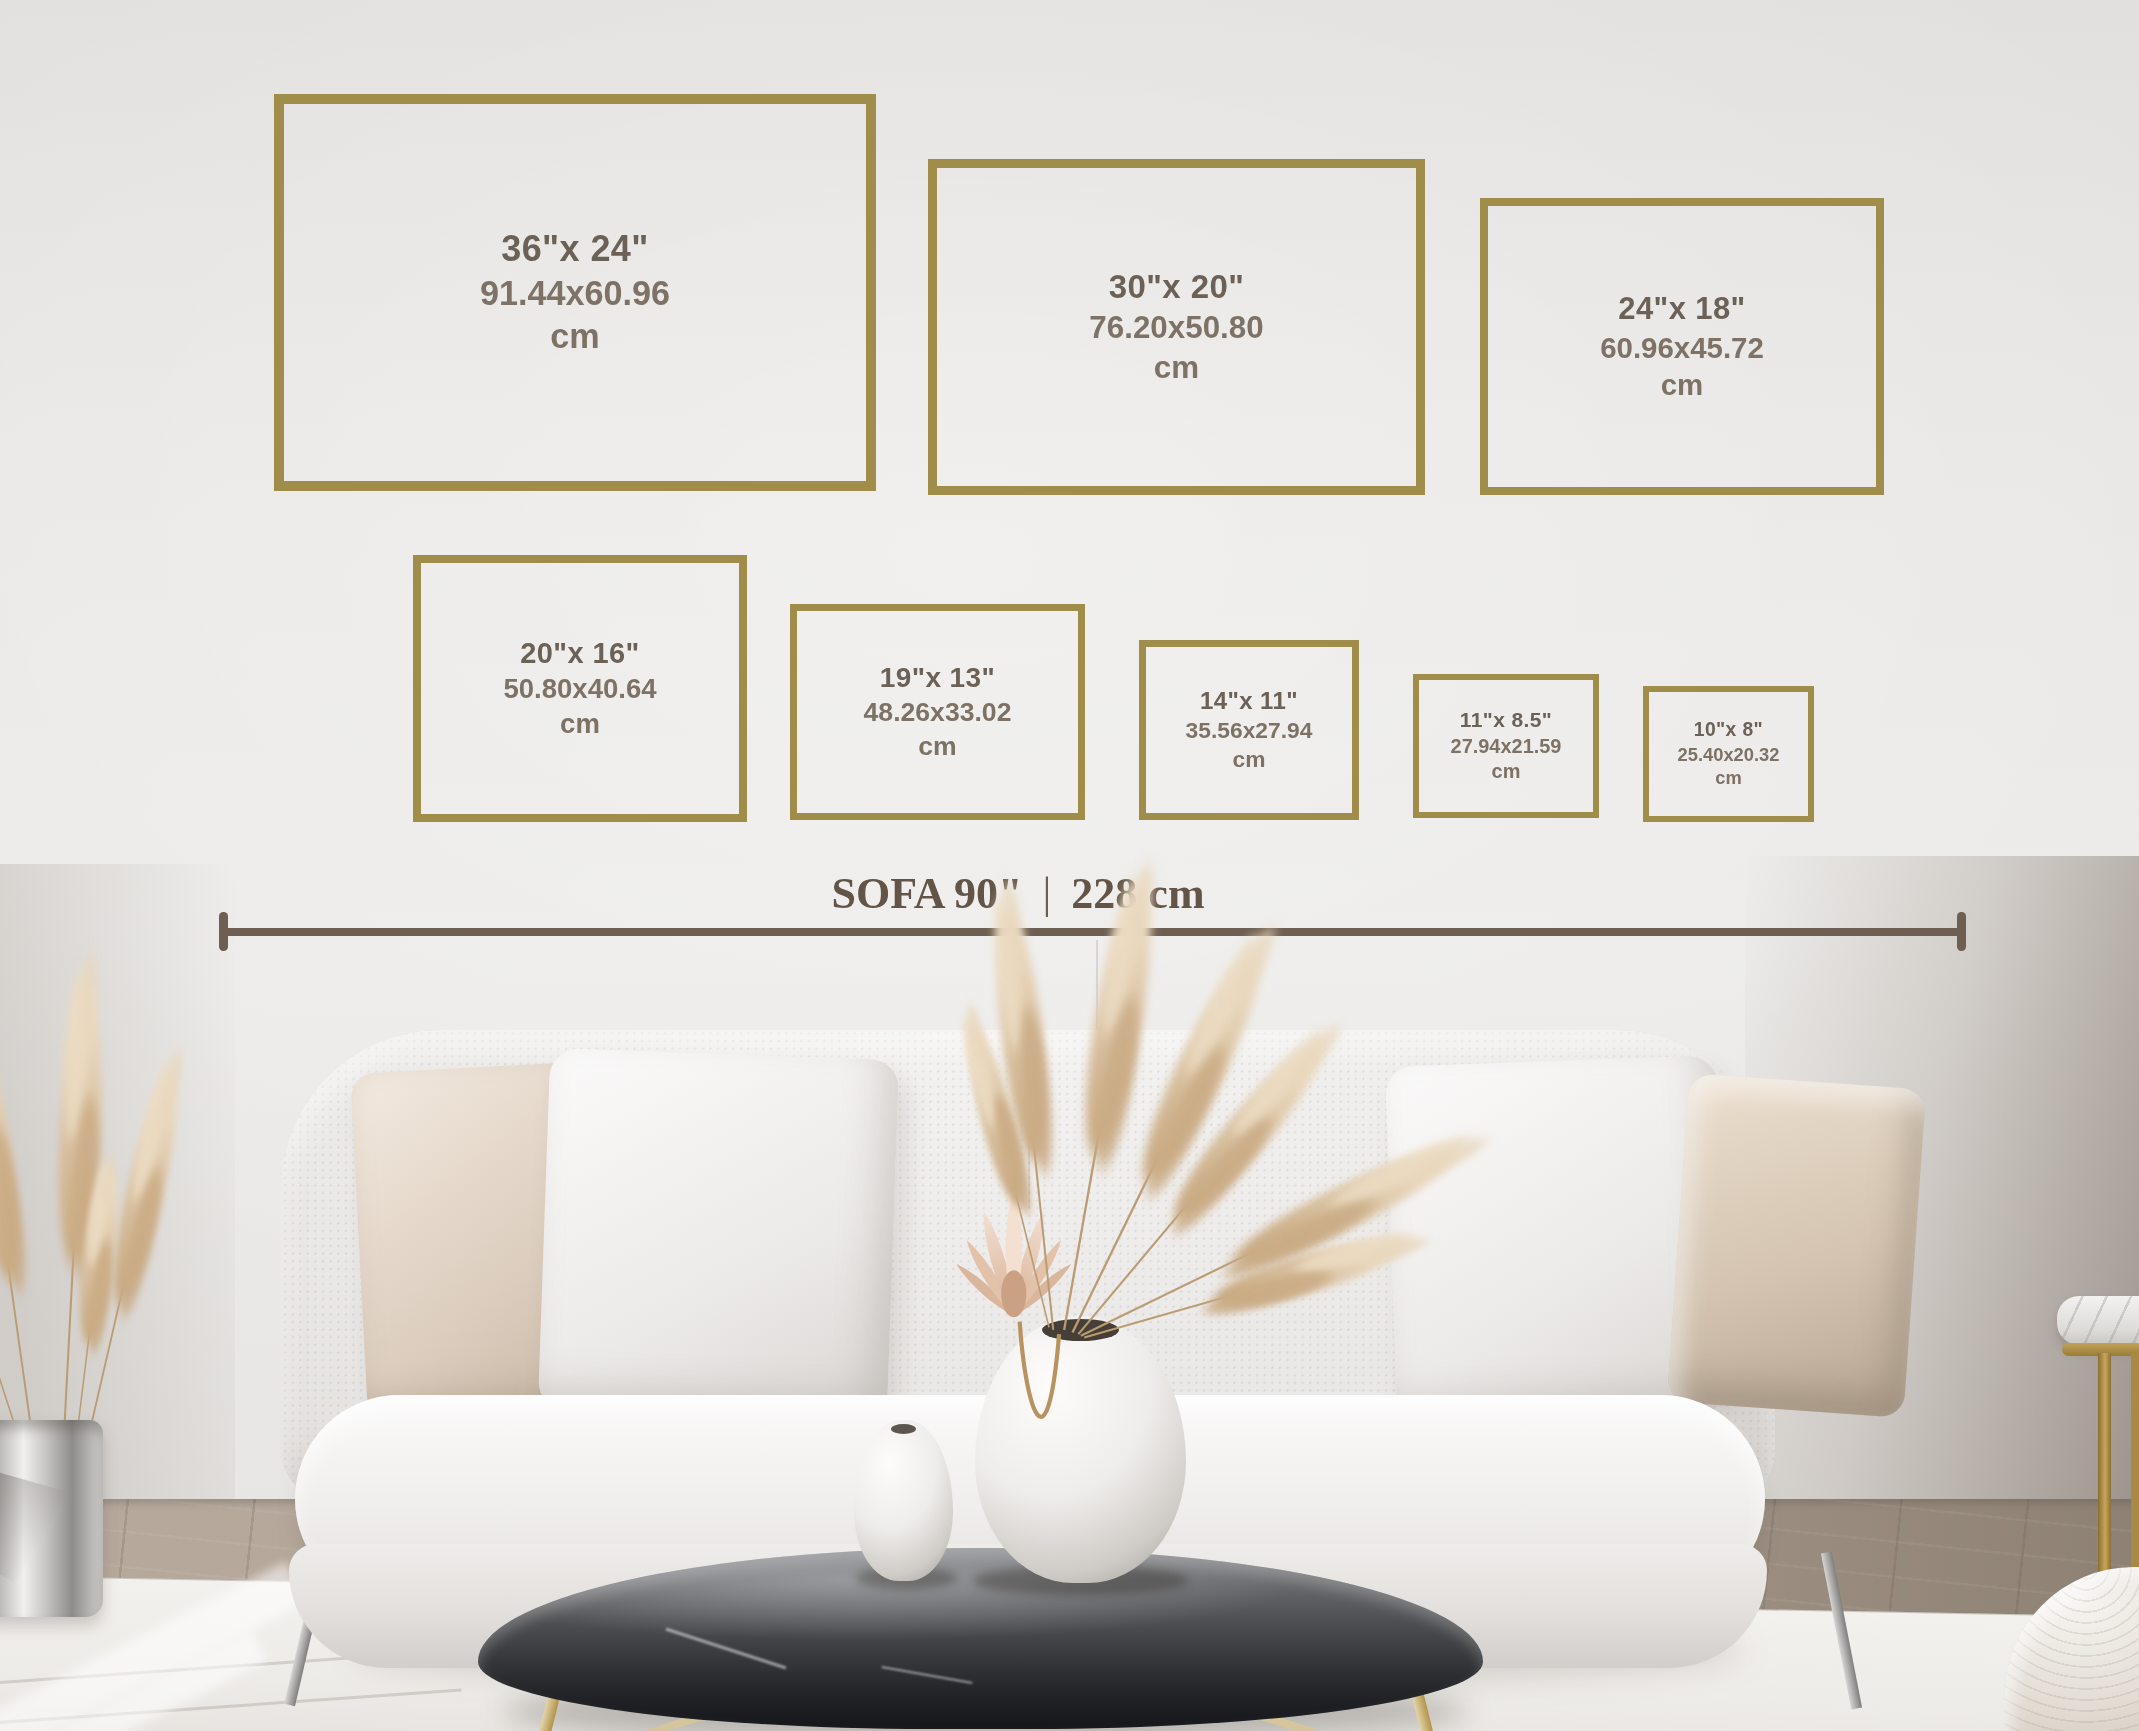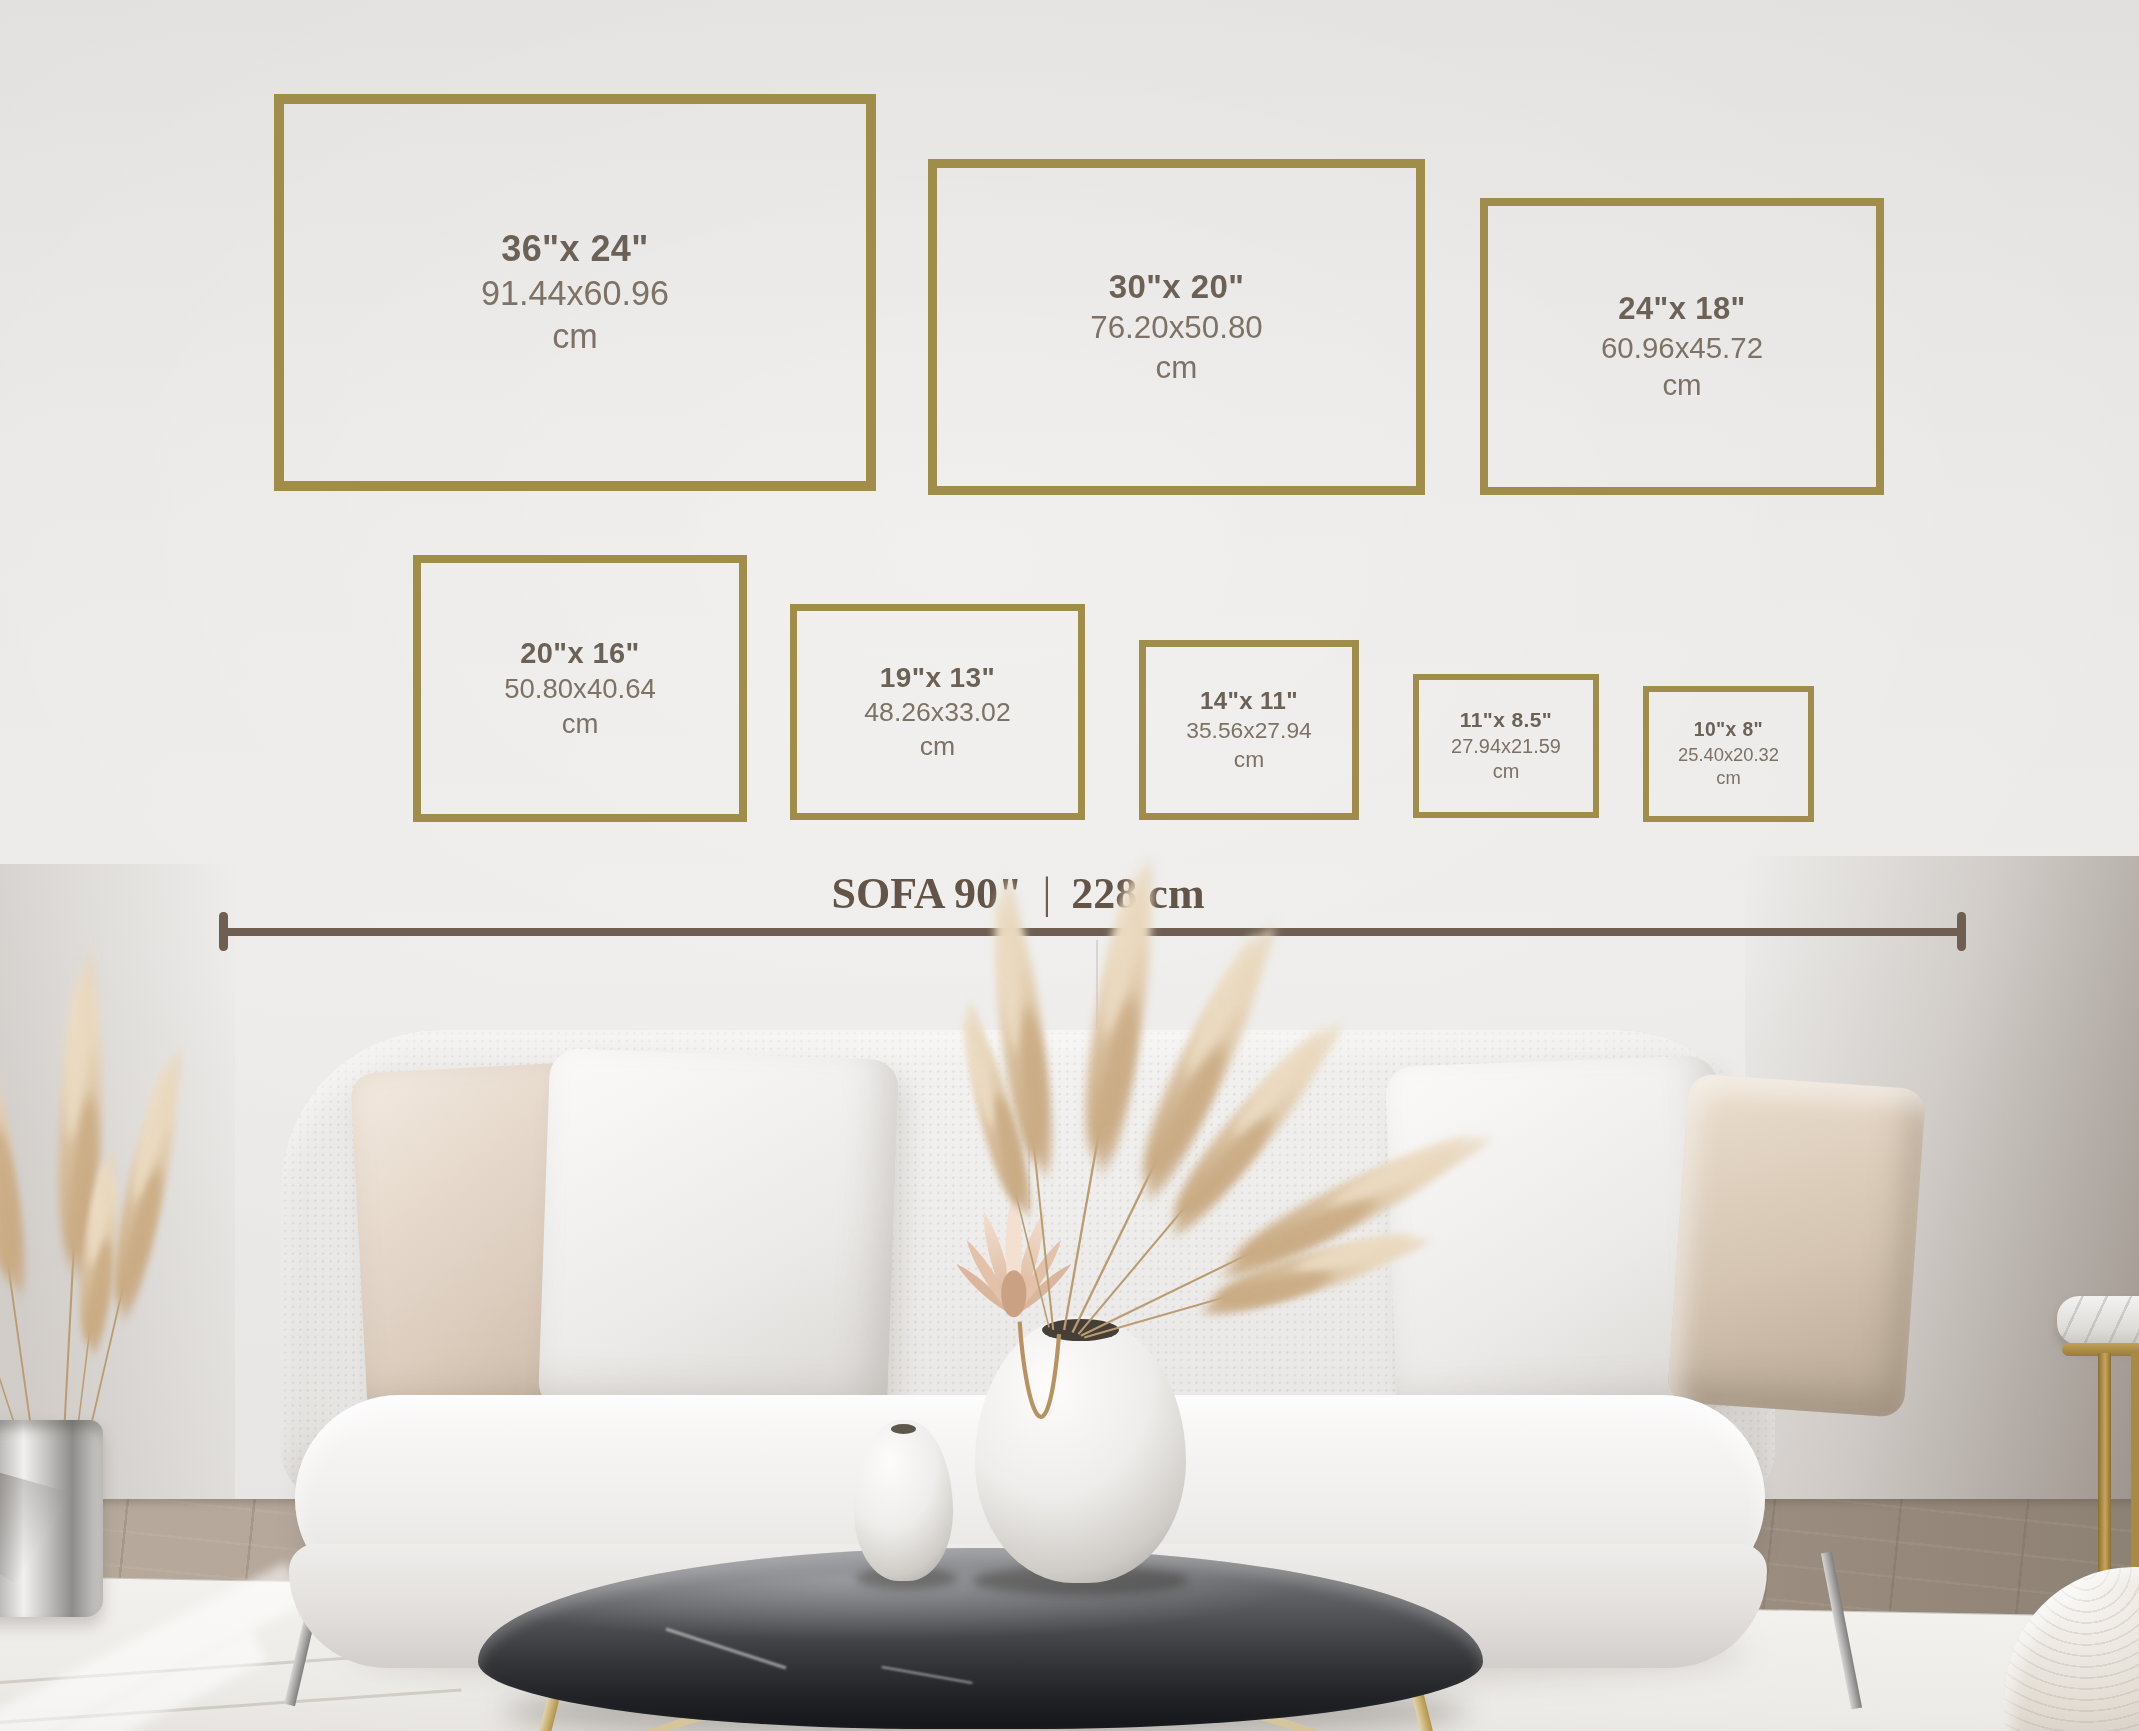--- a/index.html
+++ b/index.html
@@ -24,21 +24,21 @@
   .fi{display:block;font-weight:bold;color:#6c6156;letter-spacing:0.4px;}
   .fc,.fu{display:block;}
   .f1{left:274px;top:94px;width:602px;height:397px;border-width:10px;font-size:36px;}
   .f2{left:928px;top:159px;width:497px;height:336px;border-width:9.2px;font-size:33px;}
   .f3{left:1480px;top:198px;width:404px;height:297px;border-width:8.4px;font-size:31px;}
   .f4{left:413px;top:555px;width:334px;height:267px;border-width:8.4px;font-size:29px;}
   .f5{left:790px;top:604px;width:295px;height:216px;border-width:7.6px;font-size:28px;}
   .f6{left:1139px;top:640px;width:220px;height:180px;border-width:7.6px;font-size:24px;}
   .f7{left:1413px;top:674px;width:186px;height:144px;border-width:6.7px;font-size:21px;}
   .f8{left:1643px;top:686px;width:171px;height:136px;border-width:6.7px;font-size:19.3px;}
-  .fc,.fu{font-size:.95em;}
+  .fc,.fu{font-size:.95em;font-weight:bold;}
 
   
   .measure-label{position:absolute;left:221px;top:868px;width:1594px;z-index:6;text-align:center;
     font-family:"Liberation Serif","DejaVu Serif",serif;font-weight:bold;font-size:44px;color:#635448;}
   .measure-label .div{font-weight:normal;color:#6e5e51;padding:0 20px;}
   .measure-line{position:absolute;left:221px;top:928px;width:1743px;height:7.6px;background:#6e5f52;border-radius:4.2px;z-index:6;}
   .measure-line::before,.measure-line::after{content:"";position:absolute;top:-16px;width:8.4px;height:39px;background:#6e5f52;border-radius:4.2px;}
   .measure-line::before{left:-1.7px;}
   .measure-line::after{right:-1.7px;}
 

